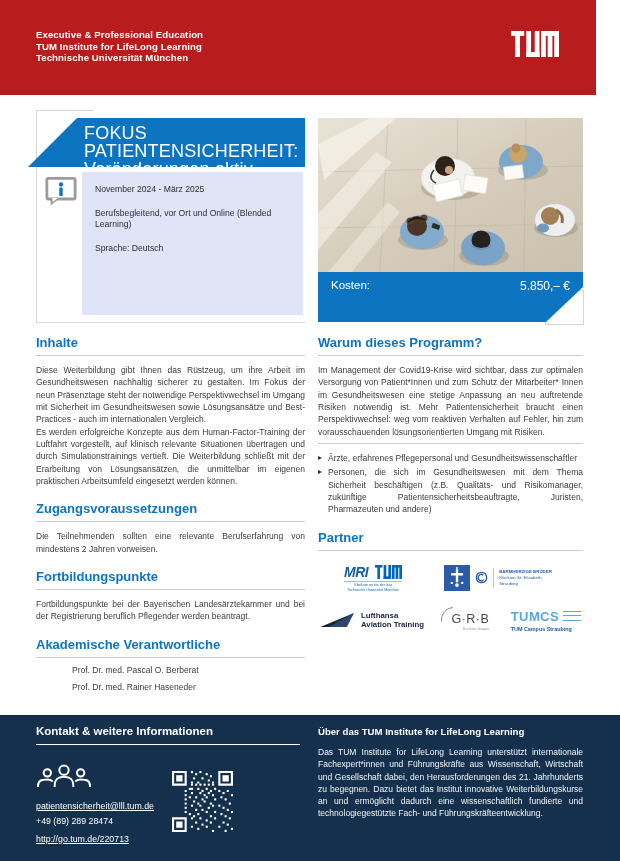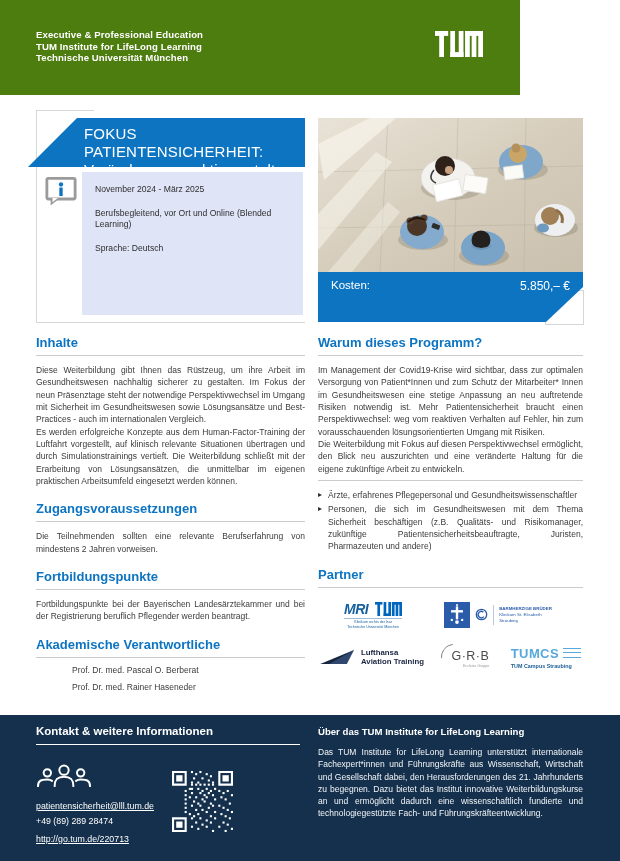--- a/index.html
+++ b/index.html
@@ -1,31 +1,31 @@
 <!DOCTYPE html>
 <html><head>
 <meta charset="utf-8">
 <style>
   html,body{margin:0;padding:0;background:#ffffff;}
   .page{position:relative;width:620px;height:861px;overflow:hidden;background:#fff;
         font-family:"Liberation Sans",sans-serif;-webkit-font-smoothing:antialiased;}
 
   
-  .header{position:absolute;left:0;top:0;width:520px;height:95px;background:#4d7c0f;}
+  .header{position:absolute;left:0;top:0;width:596px;height:95px;background:#b91c1c;}
   .header-lines{position:absolute;left:36px;top:29px;color:#fff;font-size:9.6px;
                 font-weight:bold;line-height:11.6px;letter-spacing:.1px;}
   .tum-logo{position:absolute;right:37px;top:31px;width:48px;height:26px;}
 
   
   .frame-top{position:absolute;left:36px;top:110px;width:58px;border-top:1px solid #d6d6d6;}
   .frame-left{position:absolute;left:36px;top:110px;height:213px;border-left:1px solid #d6d6d6;}
   .frame-bottom{position:absolute;left:36px;top:322px;width:269px;border-top:1px solid #d6d6d6;}
   .title-banner{position:absolute;left:28px;top:118px;width:277px;height:49px;background:#0d74c2;
                 clip-path:polygon(49px 0,100% 0,100% 100%,0 100%);color:#fff;box-sizing:border-box;
-                padding:7px 0 16px 56px;font-size:15px;line-height:17.8px;letter-spacing:.2px;z-index:3;}
+                padding:7px 0 16px 56px;font-size:18px;line-height:17.8px;letter-spacing:.2px;z-index:3;}
   .info-icon{position:absolute;left:45px;top:176px;width:32px;height:31px;z-index:2;}
   .info-panel{position:absolute;left:82px;top:172px;width:221px;height:143px;background:#dfe4f7;
               box-sizing:border-box;padding:12px 13px;font-size:8.6px;line-height:11.6px;color:#2e2e2e;z-index:2;}
   .info-panel p{margin:0;}
   .info-panel p.gap{margin-top:12px;}
 
   
   .photo{position:absolute;left:318px;top:118px;width:265px;height:154px;overflow:hidden;}
   .cost-corner{position:absolute;left:545px;top:290px;width:37px;height:33px;background:#fff;
                border:1px solid #d6d6d6;z-index:1;}
@@ -238,21 +238,20 @@
       <p>Prof. Dr. med. Pascal O. Berberat</p>
       <p>Prof. Dr. med. Rainer Haseneder</p>
     </div>
   </div>
 
   <div class="col-right">
     <h2 class="sec-h first">Warum dieses Programm?</h2>
     <hr class="rule">
     <div class="body-txt">
       <p>Im Management der Covid19-Krise wird sichtbar, dass zur optimalen Versorgung von Patient*Innen und zum Schutz der Mitarbeiter* Innen im Gesundheitswesen eine stetige Anpassung an neu auftretende Risiken notwendig ist. Mehr Patientensicherheit braucht einen Perspektivwechsel: weg vom reaktiven Verhalten auf Fehler, hin zum vorausschauenden lösungsorientierten Umgang mit Risiken.</p>
-      <p>Die Weiterbildung mit Fokus auf diesen Perspektivwechsel ermöglicht, den Blick neu auszurichten und eine veränderte Haltung für die eigene zukünftige Arbeit zu entwickeln.</p>
     </div>
 
     <hr class="rule">
     <ul class="bullets">
       <li>Ärzte, erfahrenes Pflegepersonal und Gesundheitswissenschaftler</li>
       <li>Personen, die sich im Gesundheitswesen mit dem Thema Sicherheit beschäftigen (z.B. Qualitäts- und Risikomanager, zukünftige Patientensicherheitsbeauftragte, Juristen, Pharmazeuten und andere)</li>
     </ul>
 
     <h2 class="sec-h">Partner</h2>
     <hr class="rule">

